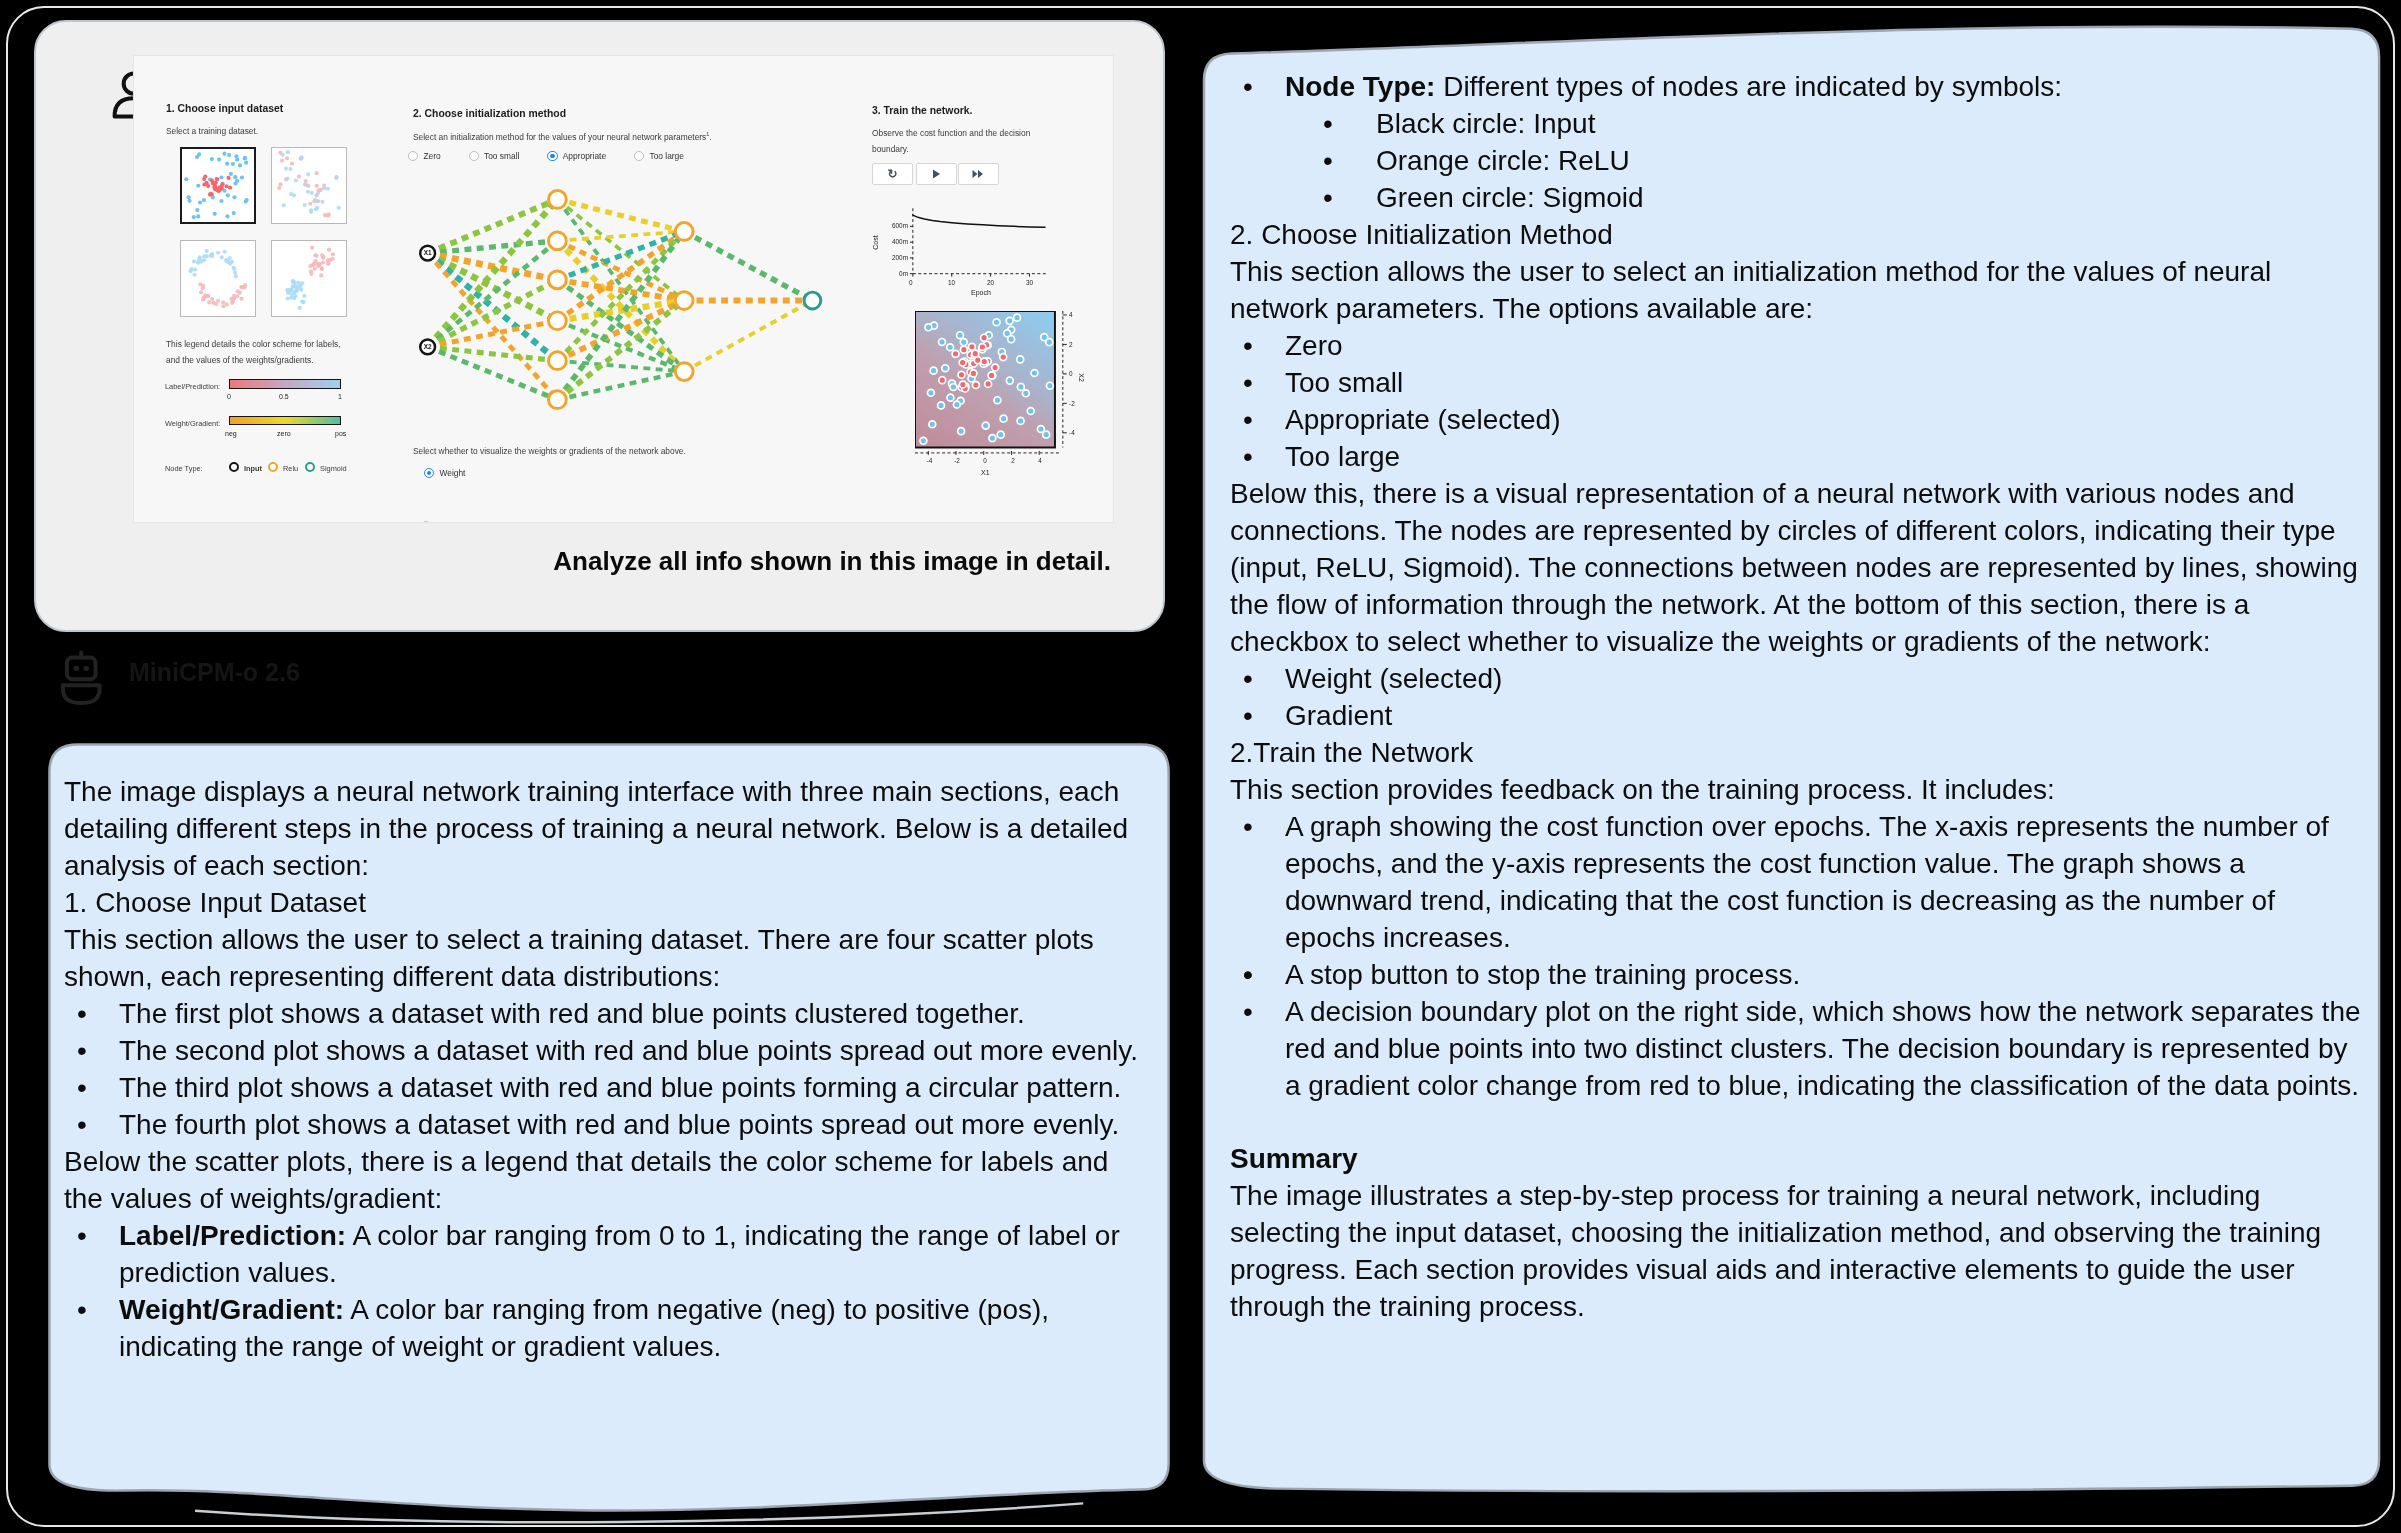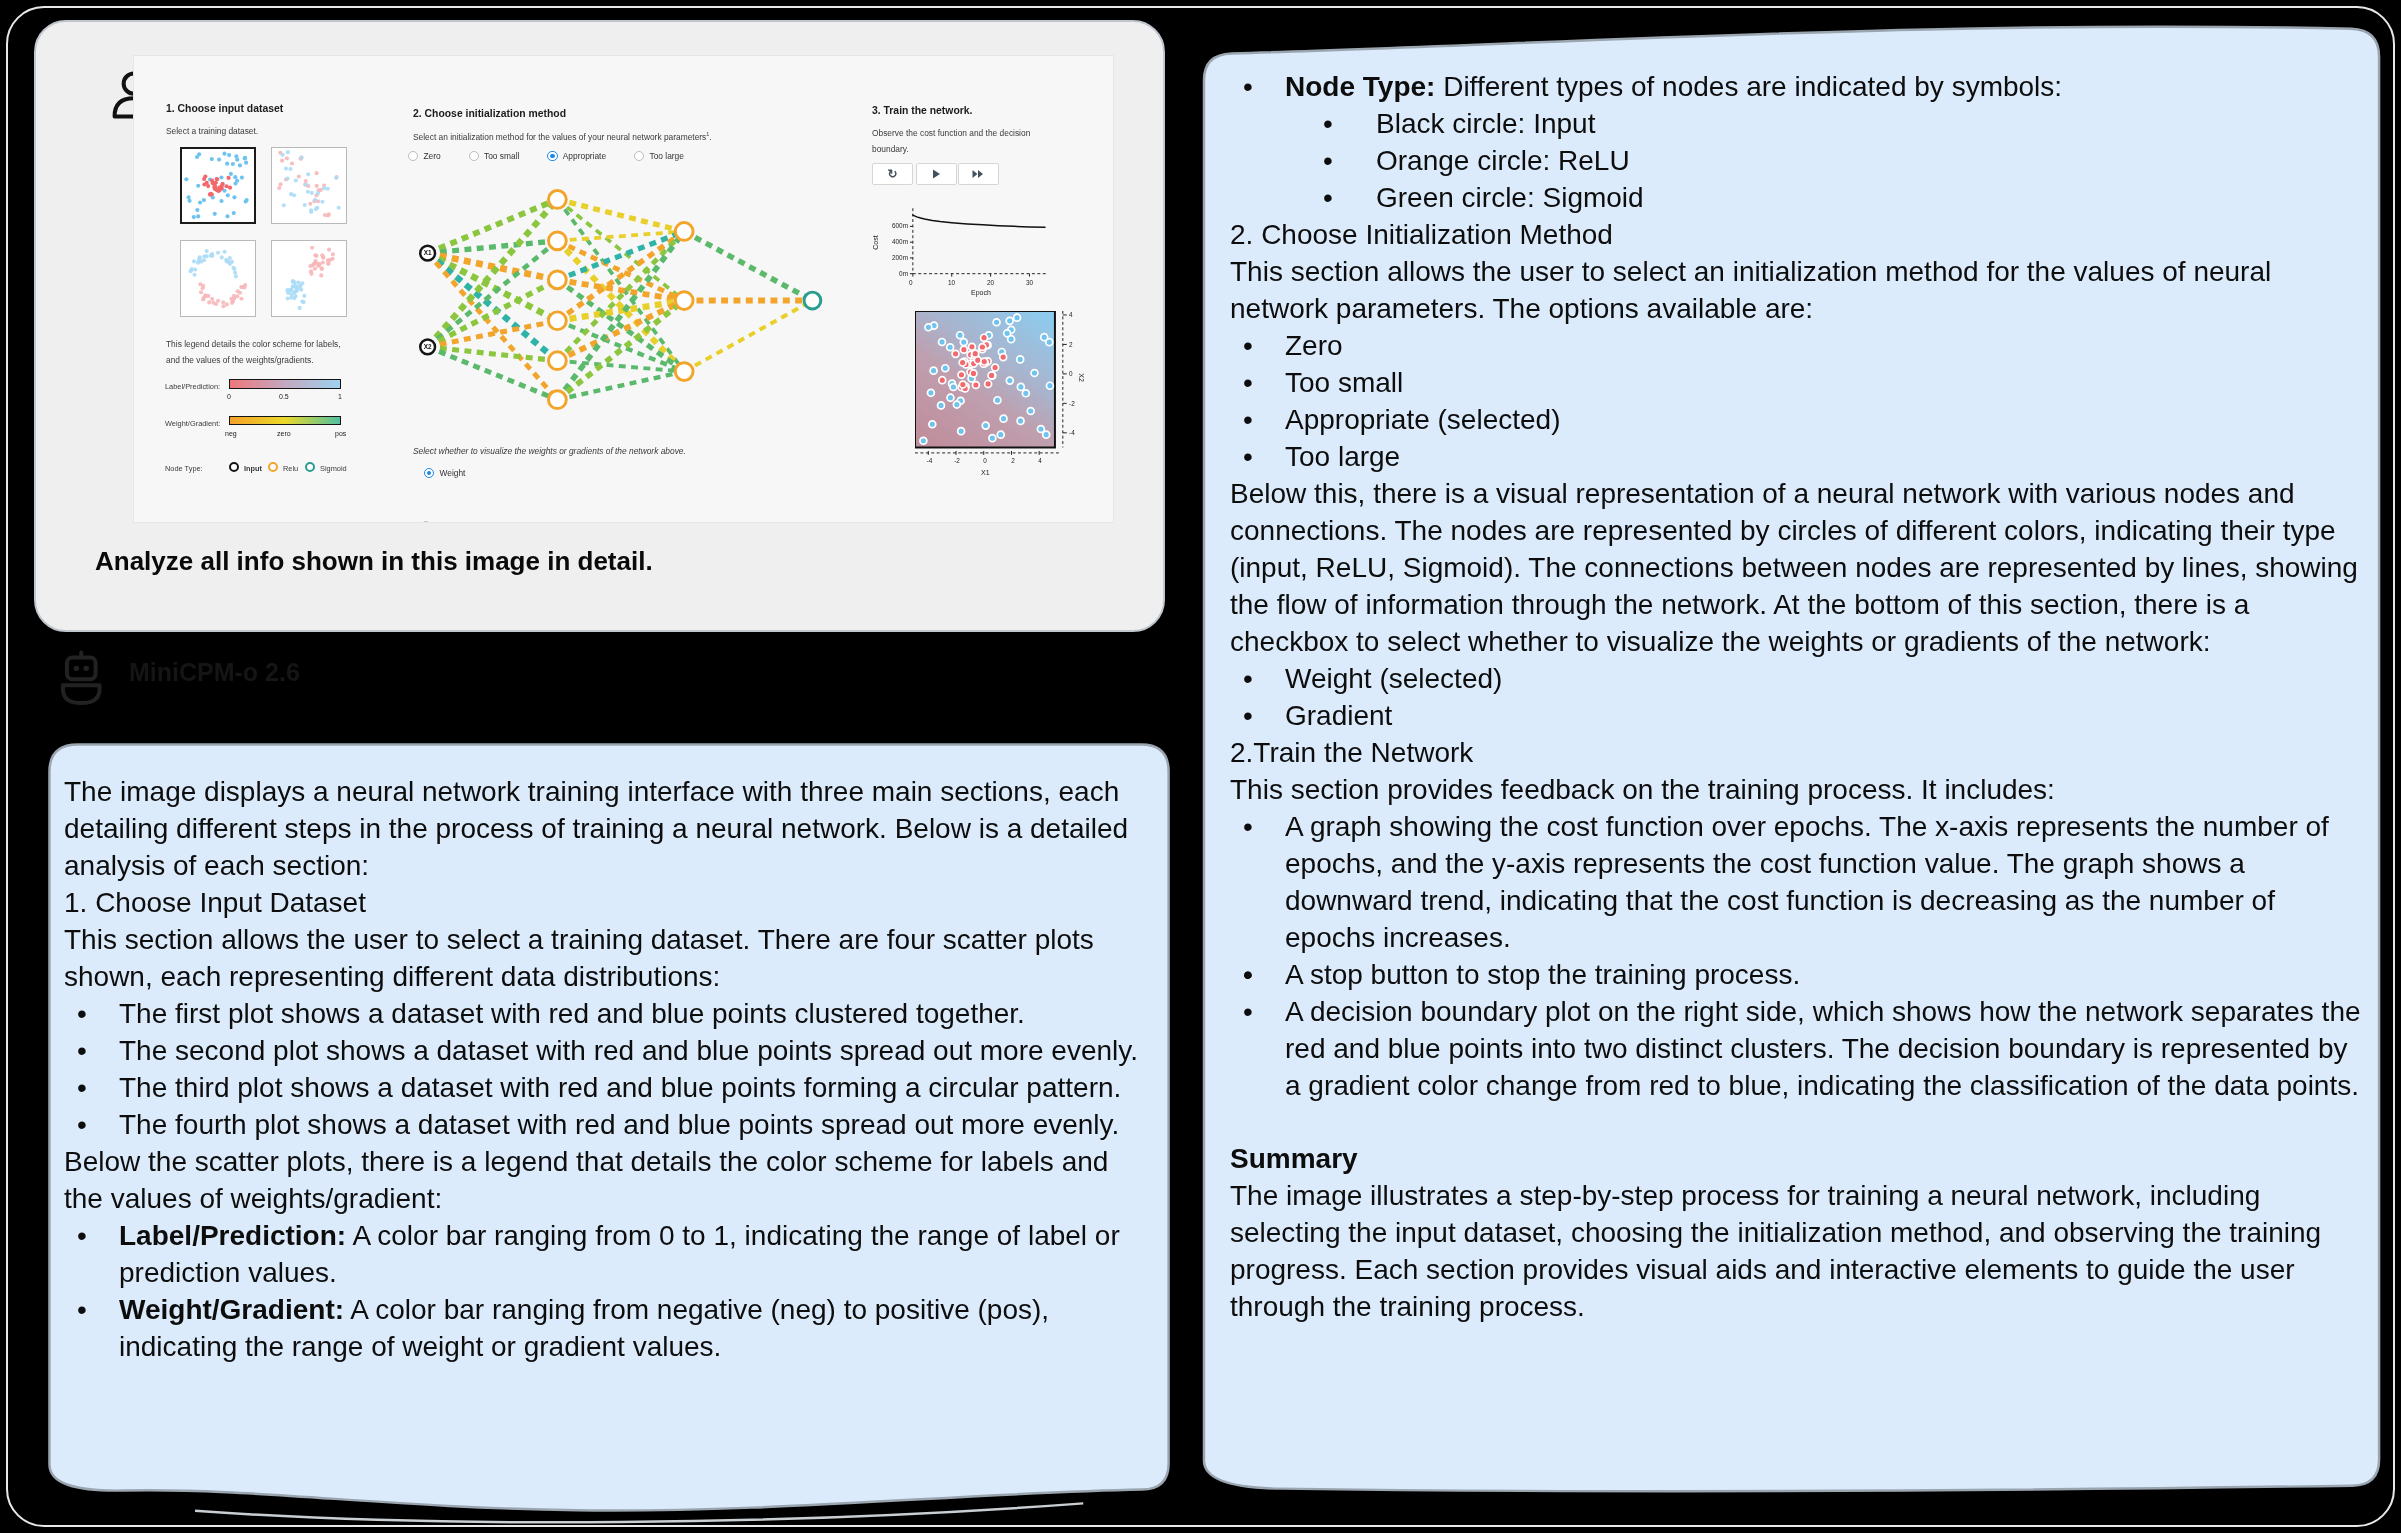--- a/index.html
+++ b/index.html
@@ -6,21 +6,21 @@
   #stage{position:relative;width:2401px;height:1533px;background:#000;overflow:hidden;
          font-family:"Liberation Sans",sans-serif;}
   .frame{position:absolute;left:6px;top:6px;right:6px;bottom:6px;border:2.5px solid #e8e8e8;
          border-radius:38px;pointer-events:none;}
   
   .user-card{position:absolute;left:34px;top:20px;width:1127px;height:608px;background:#efeff0;
              border:2.5px solid #bfc6cd;border-radius:32px;}
   .user-icon{position:absolute;left:74px;top:47px;}
   .shot{position:absolute;left:97px;top:33px;width:981px;height:468px;background:#f7f7f8;
         border:1px solid #e6e6e8;box-sizing:border-box;overflow:hidden;}
-  .prompt{position:absolute;left:59px;top:524px;width:1016px;font-size:26px;font-weight:bold;color:#0a0a0a;}
+  .prompt{position:absolute;left:59px;top:524px;width:1016px;font-size:26px;font-weight:bold;color:#0a0a0a;text-align:right;}
   
   .sh-title{position:absolute;font-size:10.4px;font-weight:bold;color:#1c1c1c;}
   .sh-body{position:absolute;font-size:8.4px;color:#3a3a3a;}
   .sh-small{position:absolute;font-size:7.4px;color:#3a3a3a;}
   .miniplot{position:absolute;width:76px;height:77px;background:#fff;box-sizing:border-box;
             border:1.5px solid #b9b9b9;}
   .miniplot.sel{border:2px solid #1b1b1b;}
   .cbar{position:absolute;height:10px;width:112px;border:1.5px solid #141414;box-sizing:border-box;}
   .ctick{position:absolute;font-size:7px;color:#222;}
   .ntcirc{position:absolute;width:10px;height:10px;border-radius:50%;background:#fff;box-sizing:border-box;}
@@ -409,21 +409,21 @@
           <circle cx="319" cy="437" r="18" fill="#fff" stroke="#f2a42b" stroke-width="6"></circle>
           <circle cx="576" cy="96" r="18" fill="#fff" stroke="#f2a42b" stroke-width="6"></circle>
           <circle cx="576" cy="236" r="18" fill="#fff" stroke="#f2a42b" stroke-width="6"></circle>
           <circle cx="576" cy="380" r="18" fill="#fff" stroke="#f2a42b" stroke-width="6"></circle>
           <circle cx="836" cy="236" r="17" fill="#fff" stroke="#2a9d8f" stroke-width="6"></circle>
           <circle cx="56" cy="140" r="15" fill="#fff" stroke="#151515" stroke-width="5"></circle>
           <text x="56" y="144.5" text-anchor="middle" font-size="13" font-weight="bold" fill="#111">X1</text>
           <circle cx="56" cy="330" r="15" fill="#fff" stroke="#151515" stroke-width="5"></circle>
           <text x="56" y="334.5" text-anchor="middle" font-size="13" font-weight="bold" fill="#111">X2</text>
         </svg>
-      <div class="sh-body" style="left:279px;top:390px;font-style:italic;">Select whether to visualize the weights or gradients of the network above.</div>
+      <div class="sh-body" style="left:279px;top:390px;">Select whether to visualize the weights or gradients of the network above.</div>
       <div class="radio-row" style="left:287px;top:412px;gap:43px;flex-direction:column;">
           <span class="radio-item">
             <span class="radio sel"></span>
             <span class="radio-label">Weight</span>
           </span>
           <span class="radio-item">
             <span class="radio"></span>
             <span class="radio-label">Gradient</span>
           </span>
         </div>

